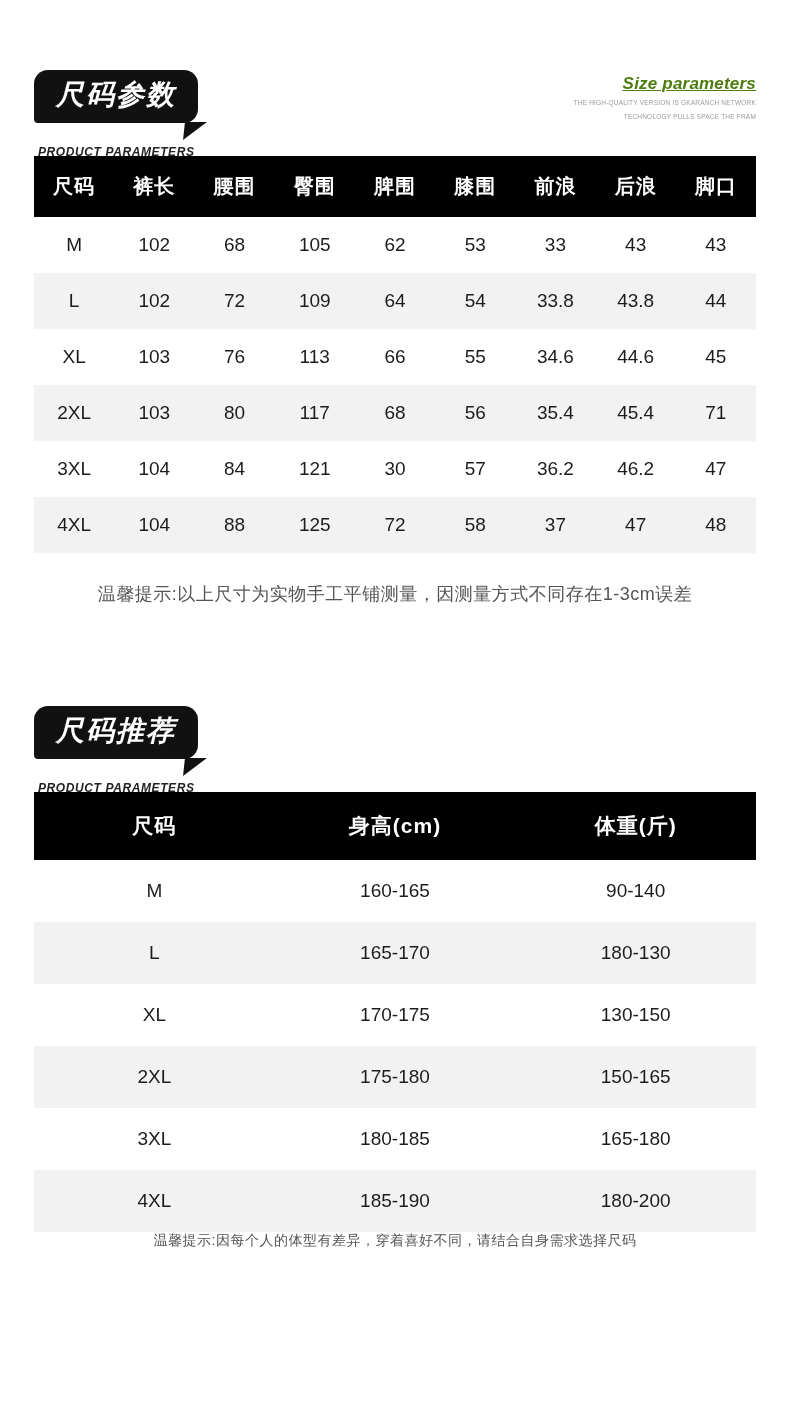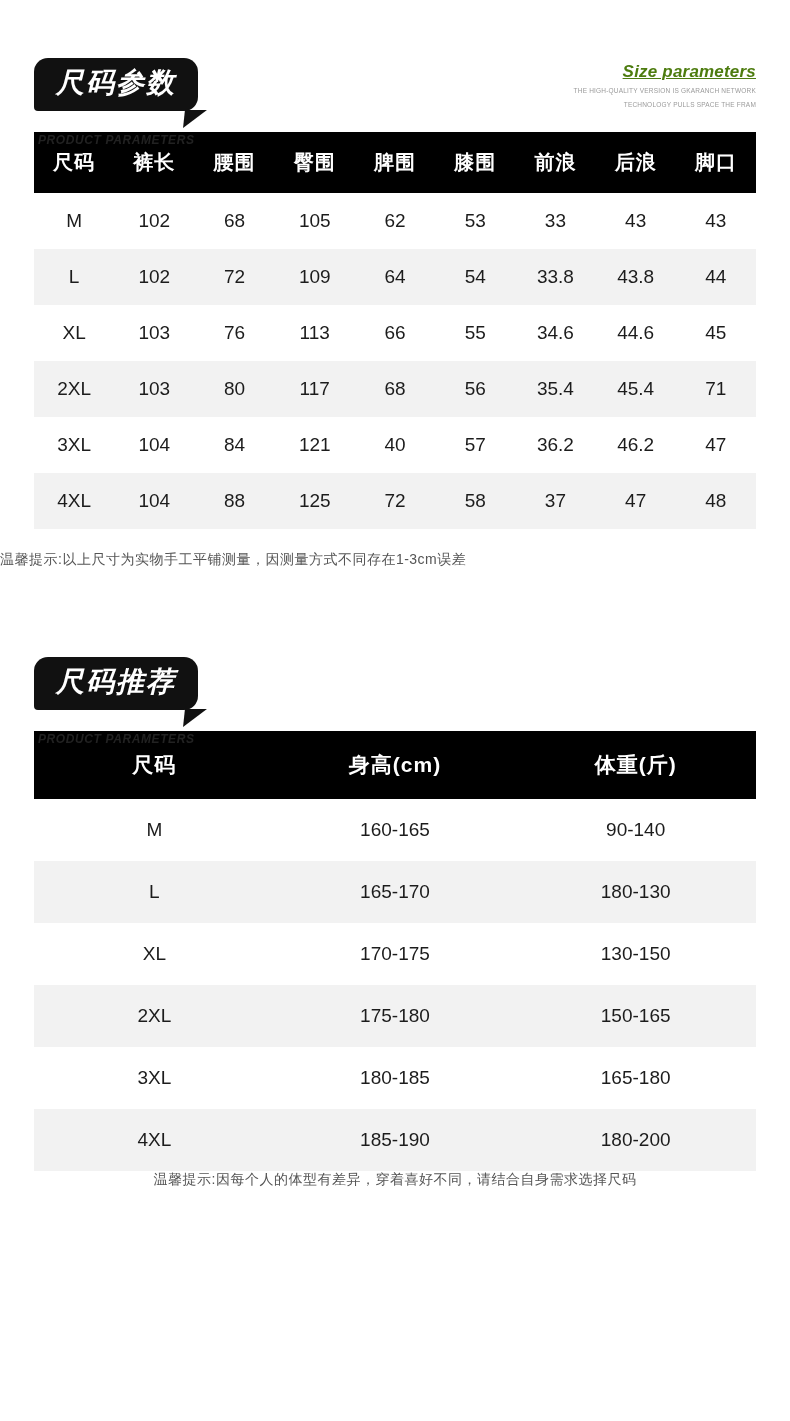--- a/index.html
+++ b/index.html
@@ -14,21 +14,21 @@
     color: #1a1a1a;
     overflow: hidden;
     position: relative;
   }
   .section {
     position: relative;
   }
   .section-header {
     position: relative;
     height: 92px;
-    margin: 0 34px;
+    margin: 12px 34px;
   }
   .badge {
     position: absolute;
     left: 0;
     top: 18px;
     background: #111111;
     color: #ffffff;
     border-radius: 14px 14px 14px 4px;
     padding: 10px 22px 12px 22px;
     font-size: 28px;
@@ -100,24 +100,24 @@
     padding: 17px 0;
     color: #1c1c1c;
   }
   table.size-table tbody tr:nth-child(even) {
     background: #f2f2f2;
   }
   table.size-table tbody tr:nth-child(odd) {
     background: #ffffff;
   }
   .tip {
-    text-align: left;
-    font-size: 14px;
+    text-align: center;
+    font-size: 18px;
     color: #555555;
-    margin-top: 22px;
+    margin-top: 29px;
     letter-spacing: 0.5px;
   }
   .spacer {
     height: 70px;
   }
   table.rec-table {
     width: 722px;
     margin: 0 34px;
     border-collapse: collapse;
     table-layout: fixed;
@@ -226,21 +226,21 @@
         <td>56</td>
         <td>35.4</td>
         <td>45.4</td>
         <td>71</td>
       </tr>
       <tr>
         <td>3XL</td>
         <td>104</td>
         <td>84</td>
         <td>121</td>
-        <td>40</td>
+        <td>30</td>
         <td>57</td>
         <td>36.2</td>
         <td>46.2</td>
         <td>47</td>
       </tr>
       <tr>
         <td>4XL</td>
         <td>104</td>
         <td>88</td>
         <td>125</td>

